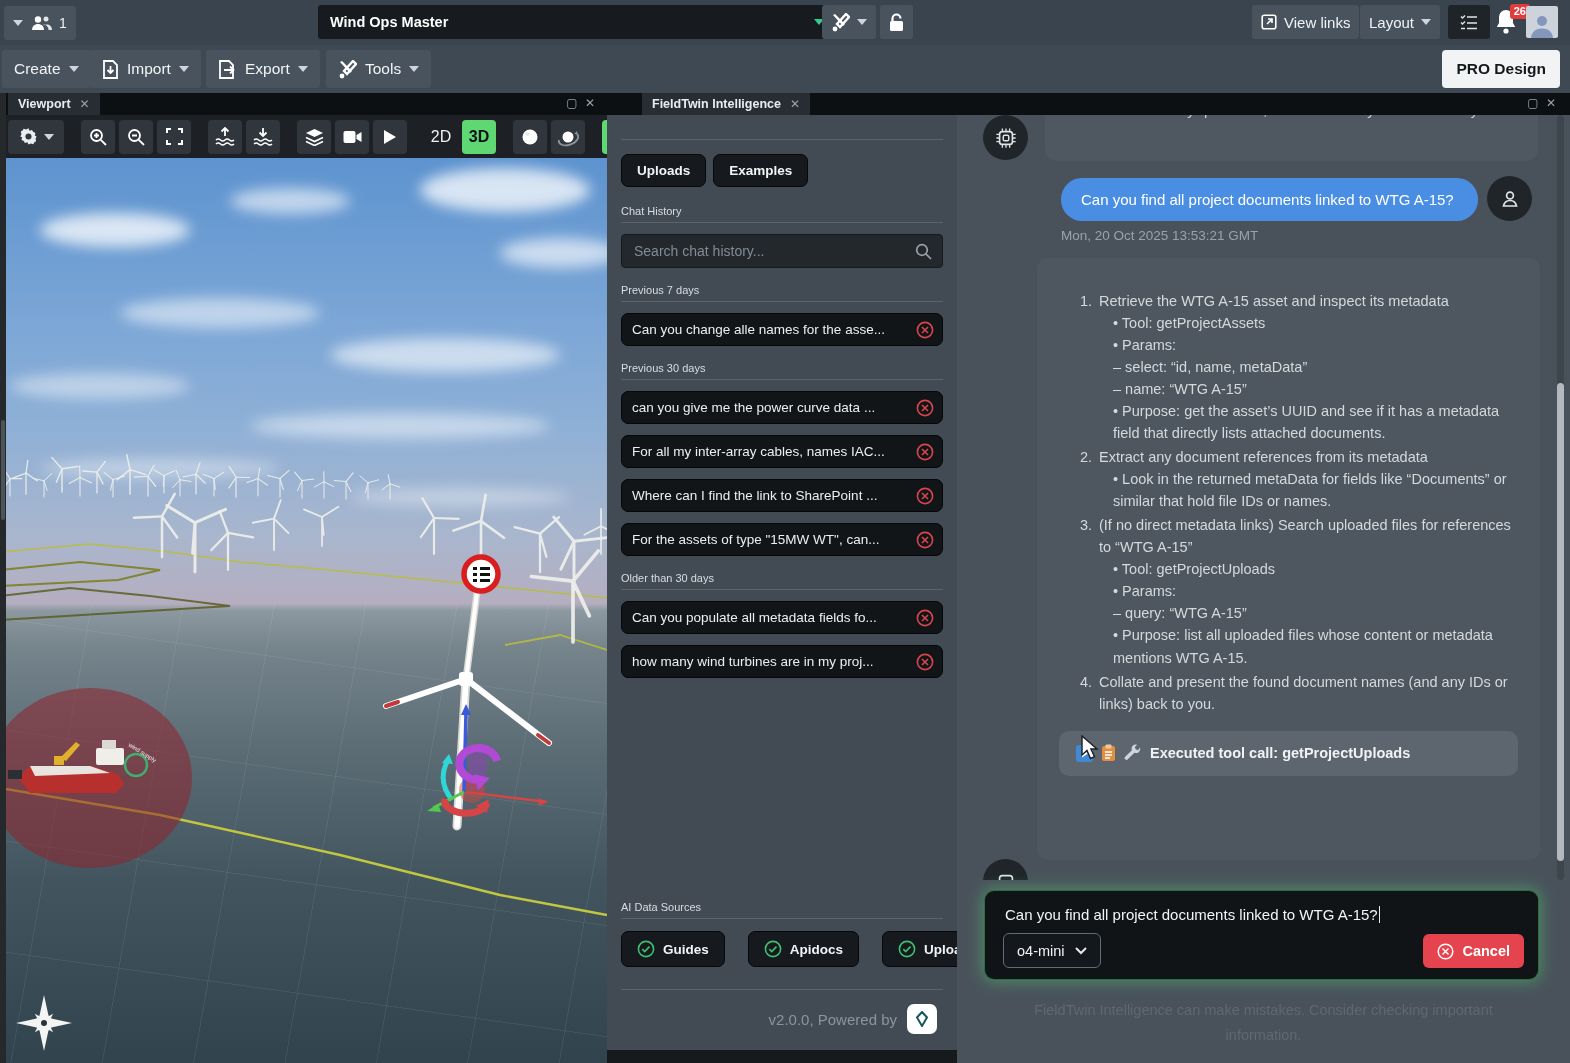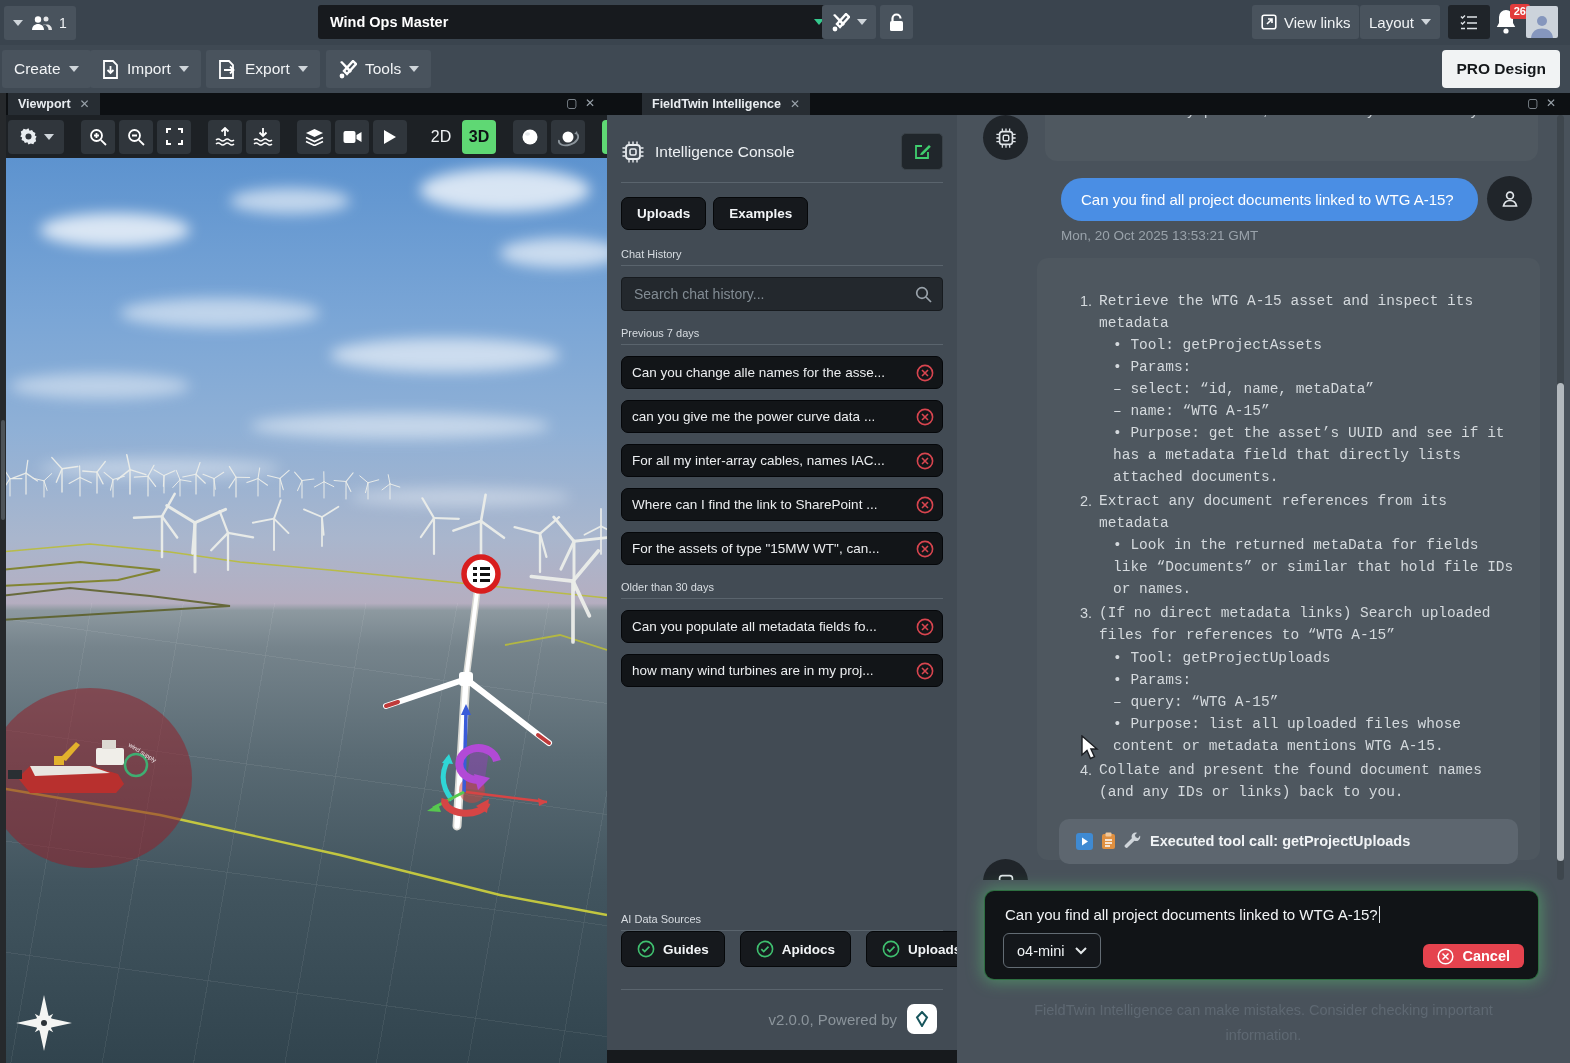--- a/index.html
+++ b/index.html
@@ -67,32 +67,32 @@
   #cpanel-tabstrip{left:0;top:0;width:613px;height:22px;}
   #chat-scroll{left:0;top:22px;width:613px;height:765px;overflow:hidden;}
   .ai-avatar{width:45px;height:45px;border-radius:50%;background:#20252a;display:flex;align-items:center;justify-content:center;}
   #msg-tail{left:88px;right:32px;top:-30px;height:76px;background:#4f5860;border-radius:12px;padding:16px 18px;box-sizing:border-box;font-size:15px;color:#c9cfd4;overflow:hidden;}
   #user-bubble{left:104px;top:63px;right:92px;height:43px;background:#4a8ee4;border-radius:21px;display:flex;align-items:center;padding:0 20px;font-size:15px;color:#fff;box-sizing:border-box;}
   #user-time{left:104px;top:113px;font-size:13.5px;color:#99a2aa;}
   #ai-bubble{left:80px;right:30px;top:143px;height:602px;background:#4e575f;border-radius:11px;padding:19px 22px;box-sizing:border-box;font-size:14.5px;line-height:1.52;color:#d4d9dd;}
   #ai-steps{margin-top:13px;}
   .step{display:flex;margin-top:2px;}
   .step .num{width:40px;text-align:right;padding-right:7px;flex:0 0 auto;box-sizing:border-box;}
-  .step .body{flex:1;font-family:Liberation Mono, monospace;}
+  .step .body{flex:1;}
   .step .detail{padding-left:14px;}
   #toolcall-bar{margin-top:16px;height:43px;background:#5d666f;border-radius:10px;display:flex;align-items:center;gap:8px;padding:1px 17px;font-weight:bold;font-size:14.5px;color:#f0f3f5;}
   #chat-scrollbar-track{right:6px;top:0;width:7px;height:765px;background:#3e464d;border-radius:4px;}
   #chat-scrollbar-thumb{right:6px;top:268px;width:7px;height:478px;background:#b3b9be;border-radius:4px;}
   #bottom-avatar{left:26px;top:744px;}
 
   #input-box{left:28px;right:32px;top:798px;height:88px;background:#111417;border-radius:9px;
      box-shadow:0 0 0 1px #2d6e40,0 0 16px 3px rgba(88,208,118,.45);padding:15px 20px;box-sizing:border-box;font-size:15px;color:#f2f4f6;}
   .text-caret{display:inline-block;width:1.5px;height:17px;background:#e4e8ea;vertical-align:-3px;margin-left:1px;}
   #model-select{position:absolute;left:18px;bottom:11px;background:#14171b;border:1px solid #636c74;border-radius:6px;height:33px;display:flex;align-items:center;gap:10px;padding:0 13px;font-size:14.5px;color:#f0f3f5;}
-  #cancel-btn{position:absolute;right:14px;bottom:11px;background:#e5434e;border-radius:6px;height:24px;display:flex;align-items:center;gap:8px;padding:0 14px;font-size:14.5px;font-weight:bold;color:#fff;}
+  #cancel-btn{position:absolute;right:14px;bottom:11px;background:#e5434e;border-radius:6px;height:34px;display:flex;align-items:center;gap:8px;padding:0 14px;font-size:14.5px;font-weight:bold;color:#fff;}
   #disclaimer{left:0;top:905px;width:613px;text-align:center;font-size:14.5px;line-height:25px;color:#5e6872;padding:0 70px;box-sizing:border-box;}
 
   
   #mouse-cursor{left:1080px;top:735px;}
 </style>
 </head>
 <body>
 
 <div id="topbar" class="abs">
   <div class="abs tb-group" style="left:4px;top:6px;">
@@ -575,36 +575,20 @@
 
 <div id="ipanel" class="abs">
   <div class="tabstrip" style="position:relative;">
     <div class="tab abs" style="left:0;margin-left:35px;">
       <span>FieldTwin Intelligence</span>
       <span class="x">✕</span>
     </div>
   </div>
 
   <div id="ipanel-body">
-    <div class="flex" style="justify-content:space-between;margin-top:6px;">
-      <div class="flex" style="gap:10px;">
-        <svg width="24" height="24" viewBox="0 0 24 24">
-          <rect x="5" y="5" width="14" height="14" rx="3" fill="none" stroke="#e8ecef" stroke-width="1.8"></rect>
-          <rect x="9" y="9" width="6" height="6" rx="1.5" fill="none" stroke="#e8ecef" stroke-width="1.6"></rect>
-          <path d="M8 1.5v3M12 1.5v3M16 1.5v3M8 19.5v3M12 19.5v3M16 19.5v3M1.5 8h3M1.5 12h3M1.5 16h3M19.5 8h3M19.5 12h3M19.5 16h3" stroke="#e8ecef" stroke-width="1.4"></path>
-        </svg>
-        <span style="font-size:15.5px;color:#eef1f4;">Intelligence Console</span>
-      </div>
-      <div style="width:40px;height:35px;background:#20262b;border:1px solid #3a4248;border-radius:5px;display:flex;align-items:center;justify-content:center;">
-        <svg width="17" height="17" viewBox="0 0 17 17">
-          <path d="M14 9v6H2V3h6" fill="none" stroke="#3fcf6e" stroke-width="1.8"></path>
-          <path d="M7 10l8-8 1.8 1.8-8 8L6 12z" fill="#3fcf6e"></path>
-        </svg>
-      </div>
-    </div>
     <div class="hr" style="margin-top:12px;"></div>
 
     <div class="flex" style="gap:7px;margin-top:14px;">
       <span class="dark-btn">
           <span>Uploads</span>
         </span>
       <span class="dark-btn">
           <span>Examples</span>
         </span>
     </div>
@@ -622,20 +606,21 @@
         <div class="sec-label">Previous 7 days</div>
         <div class="hist-item">
           <span class="txt">Can you change alle names for the asse...</span>
           <span style="flex: 0 0 auto; display: flex;">
             <svg width="18" height="18" viewBox="0 0 18 18">
               <circle cx="9" cy="9" r="7.6" fill="none" stroke="#d8454f" stroke-width="1.6"></circle>
               <path d="M6 6l6 6M12 6l-6 6" stroke="#d8454f" stroke-width="1.6"></path>
             </svg>
           </span>
         </div>
+        <div class="sec-label">Previous 30 days</div>
         <div class="hist-item">
           <span class="txt">can you give me the power curve data ...</span>
           <span style="flex: 0 0 auto; display: flex;">
             <svg width="18" height="18" viewBox="0 0 18 18">
               <circle cx="9" cy="9" r="7.6" fill="none" stroke="#d8454f" stroke-width="1.6"></circle>
               <path d="M6 6l6 6M12 6l-6 6" stroke="#d8454f" stroke-width="1.6"></path>
             </svg>
           </span>
         </div>
         <div class="hist-item">
@@ -682,21 +667,21 @@
               <circle cx="9" cy="9" r="7.6" fill="none" stroke="#d8454f" stroke-width="1.6"></circle>
               <path d="M6 6l6 6M12 6l-6 6" stroke="#d8454f" stroke-width="1.6"></path>
             </svg>
           </span>
         </div>
       </div>
 
     <div style="flex:1;"></div>
 
     <div class="sec-label">AI Data Sources</div>
-    <div id="data-sources" class="flex" style="gap:15px;">
+    <div id="data-sources" class="flex" style="gap:23px;margin-top:12px;">
         <span class="dark-btn">
           <svg width="18" height="18" viewBox="0 0 18 18">
             <circle cx="9" cy="9" r="7.6" fill="none" stroke="#3fbf6f" stroke-width="1.6"></circle>
             <path d="M5.3 9.2l2.4 2.4 4.8-5" fill="none" stroke="#3fbf6f" stroke-width="1.7"></path>
           </svg>
           <span>Guides</span>
         </span>
         <span class="dark-btn">
           <svg width="18" height="18" viewBox="0 0 18 18">
             <circle cx="9" cy="9" r="7.6" fill="none" stroke="#3fbf6f" stroke-width="1.6"></circle>

